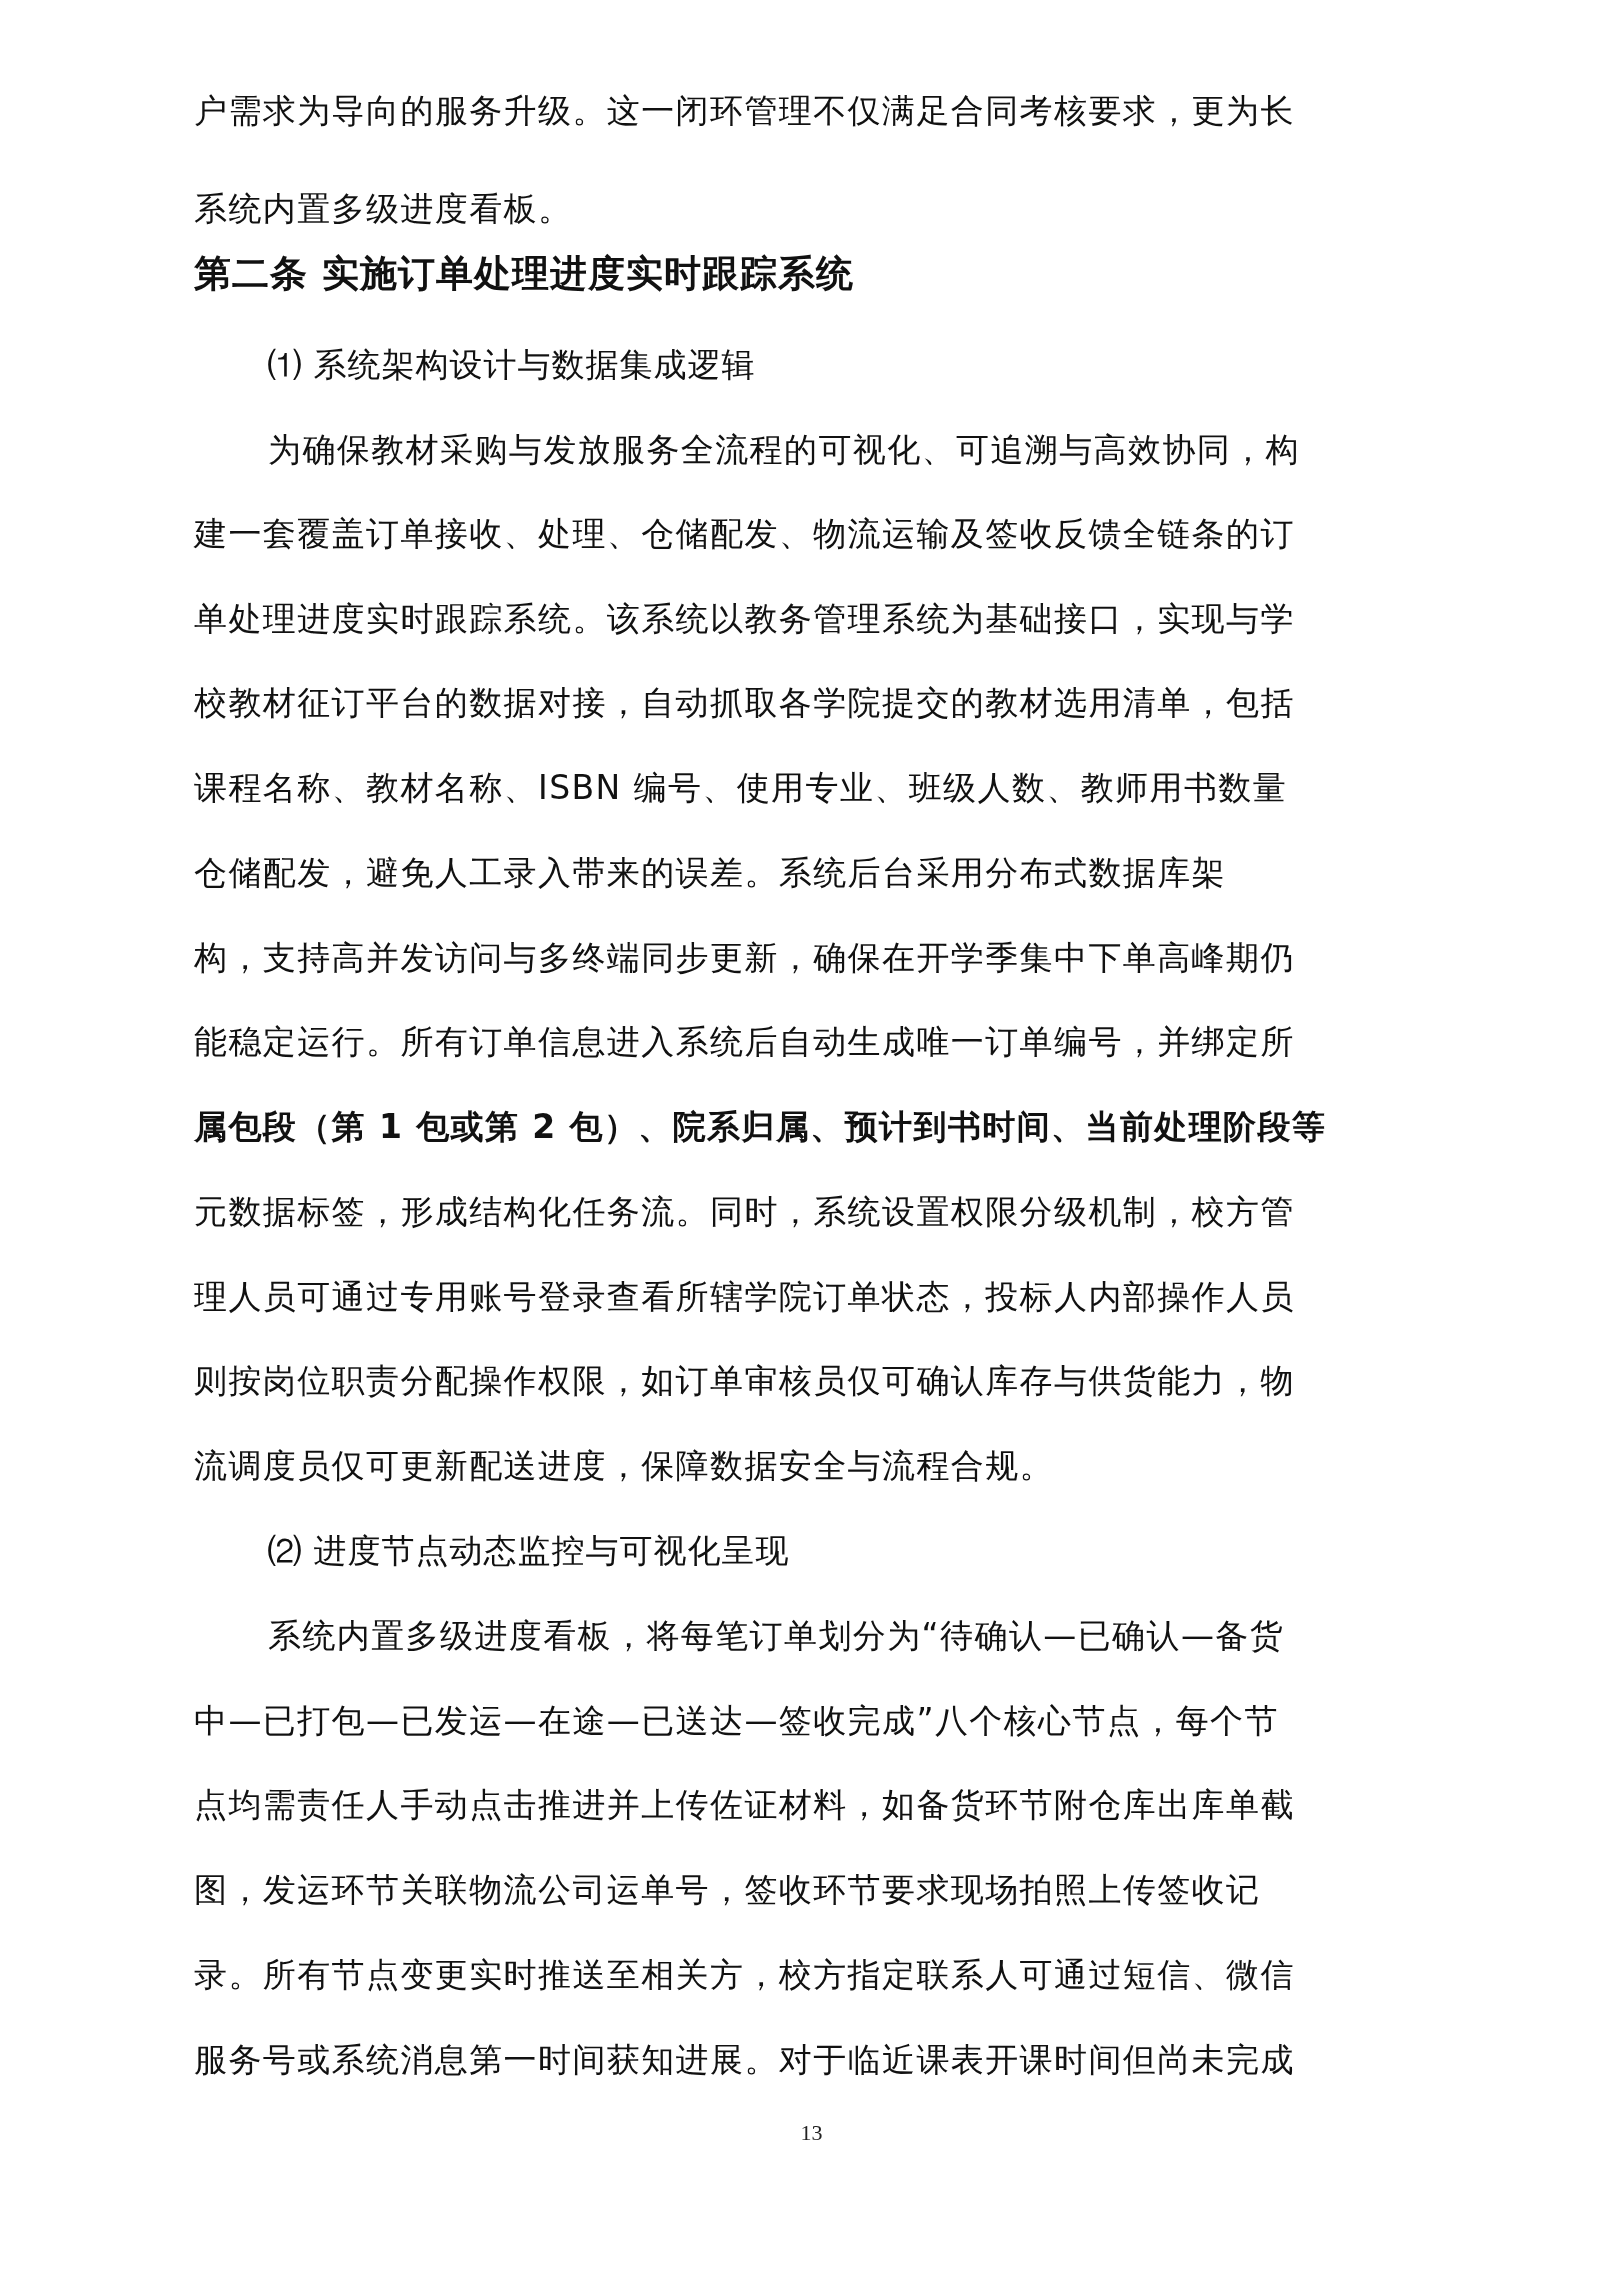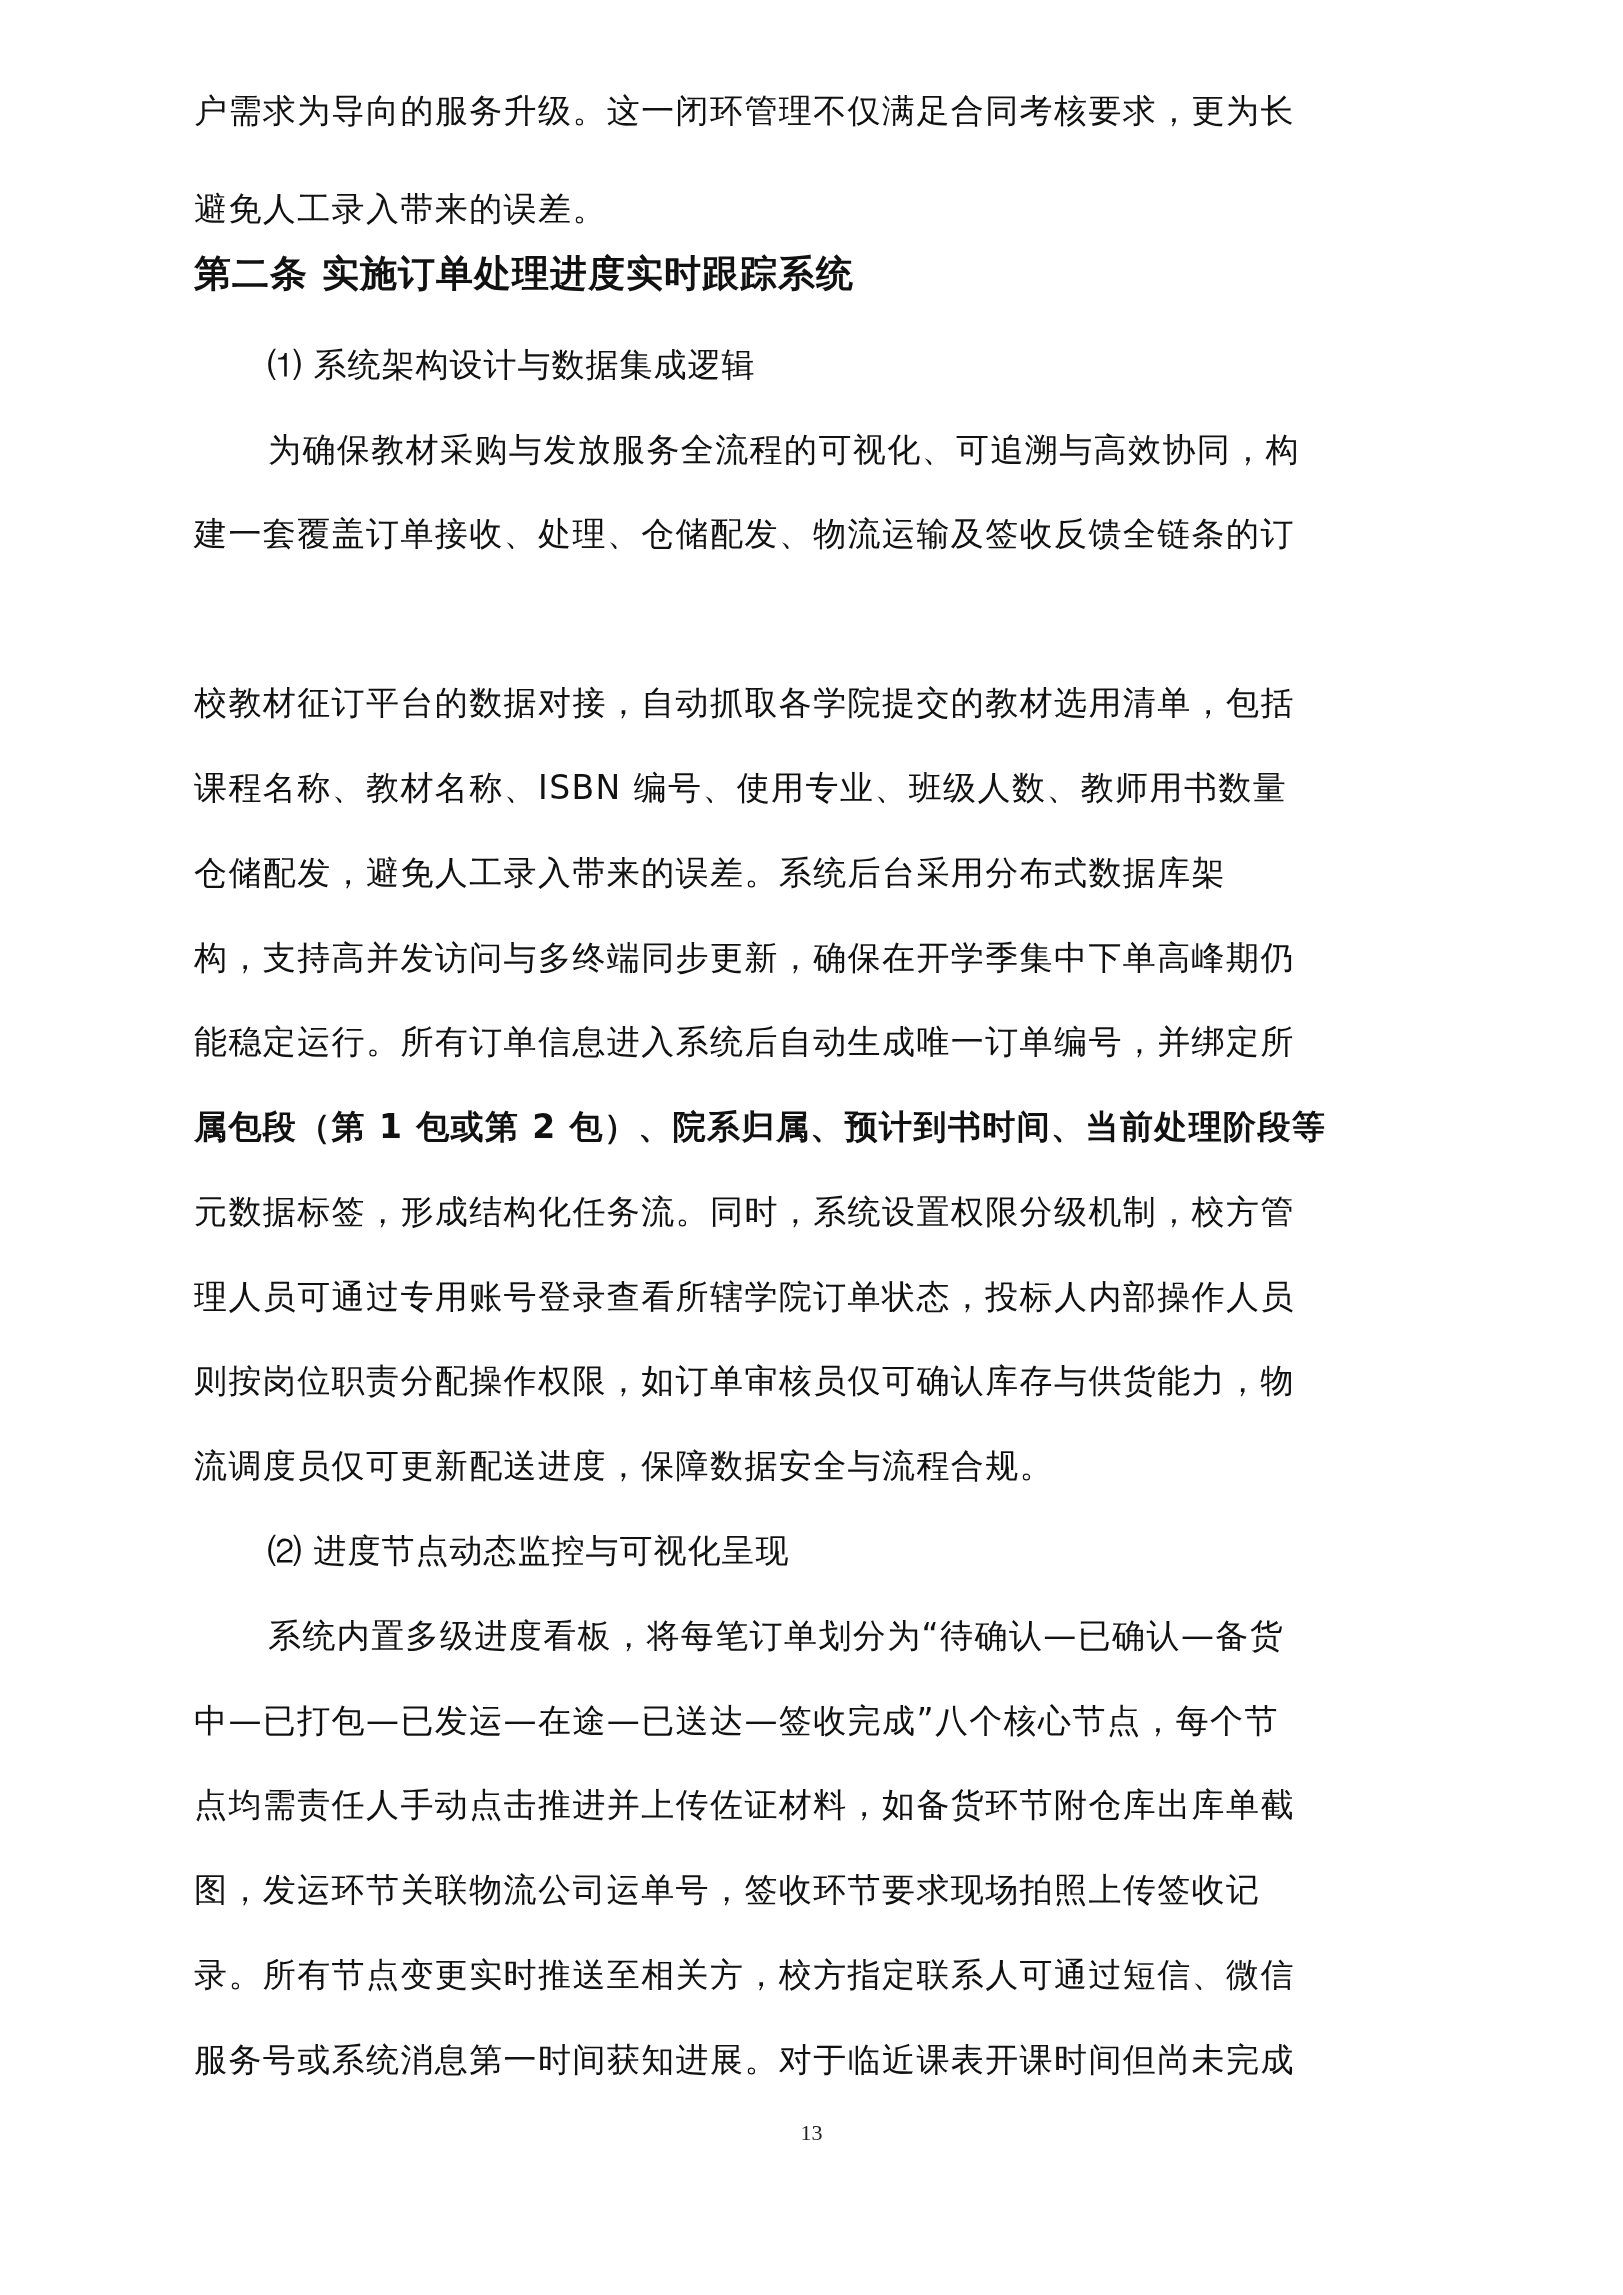--- a/index.html
+++ b/index.html
@@ -62,28 +62,29 @@
       font-family: Liberation Serif, serif;
       color: #222222;
     }
   </style>
 </head>
 <body>
 
 <div class="page">
 
   <div class="line" style="top:94px;">户需求为导向的服务升级。这一闭环管理不仅满足合同考核要求，更为长</div>
-  <div class="line" style="top:192px;">避免人工录入带来的误差。</div>
+  <div class="line" style="top:192px;">系统内置多级进度看板。</div>
 
   <div class="heading" style="top:255px;">第二条  实施订单处理进度实时跟踪系统</div>
 
   <div class="subheading" style="top:348px;">⑴ 系统架构设计与数据集成逻辑</div>
 
   <div class="line indent" style="top:433px;">为确保教材采购与发放服务全流程的可视化、可追溯与高效协同，构</div>
   <div class="line" style="top:517px;">建一套覆盖订单接收、处理、仓储配发、物流运输及签收反馈全链条的订</div>
+  <div class="line" style="top:602px;">单处理进度实时跟踪系统。该系统以教务管理系统为基础接口，实现与学</div>
   <div class="line" style="top:686px;">校教材征订平台的数据对接，自动抓取各学院提交的教材选用清单，包括</div>
   <div class="line" style="top:771px;">课程名称、教材名称、ISBN 编号、使用专业、班级人数、教师用书数量</div>
   <div class="line" style="top:856px;">仓储配发，避免人工录入带来的误差。系统后台采用分布式数据库架</div>
   <div class="line" style="top:941px;">构，支持高并发访问与多终端同步更新，确保在开学季集中下单高峰期仍</div>
   <div class="line" style="top:1025px;">能稳定运行。所有订单信息进入系统后自动生成唯一订单编号，并绑定所</div>
   <div class="line" style="top:1110px;font-weight:bold;">属包段（第 1 包或第 2 包）、院系归属、预计到书时间、当前处理阶段等</div>
   <div class="line" style="top:1195px;">元数据标签，形成结构化任务流。同时，系统设置权限分级机制，校方管</div>
   <div class="line" style="top:1364px;">则按岗位职责分配操作权限，如订单审核员仅可确认库存与供货能力，物</div>
   <div class="line" style="top:1280px;">理人员可通过专用账号登录查看所辖学院订单状态，投标人内部操作人员</div>
   <div class="line" style="top:1449px;">流调度员仅可更新配送进度，保障数据安全与流程合规。</div>

